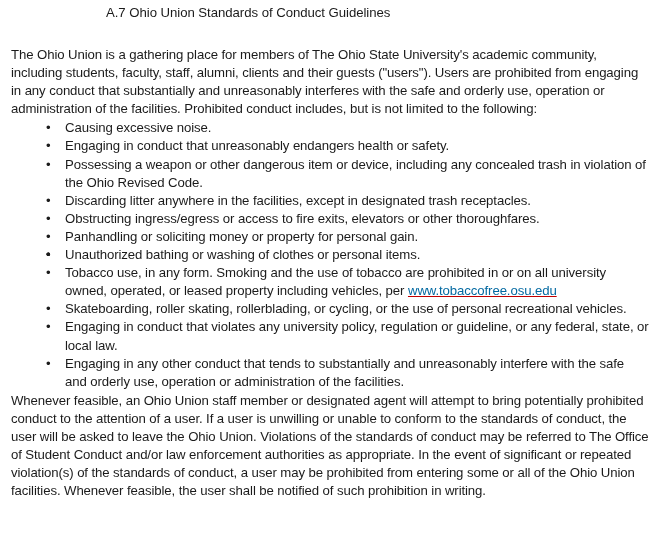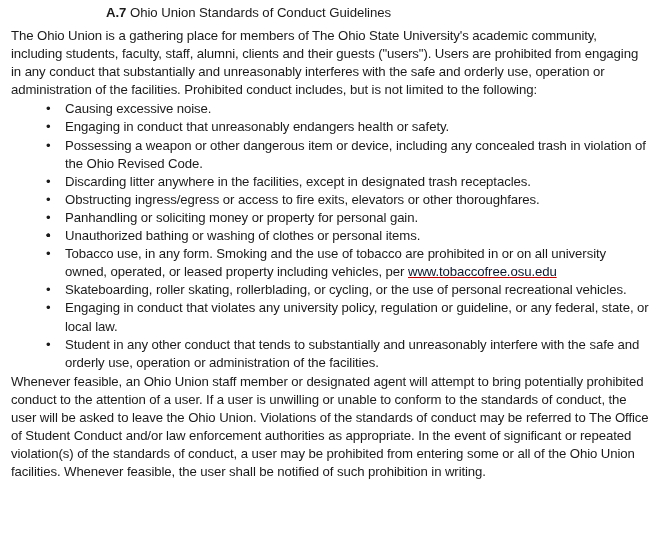--- a/index.html
+++ b/index.html
@@ -26,32 +26,33 @@
     margin: 0;
     padding: 4px 0 6px 0;
     text-align: left;
     padding-left: 106px;
     font-size: 13.2px;
     font-weight: normal;
     line-height: 17px;
     letter-spacing: -0.05px;
   }
   .heading .sec-num {
-    font-weight: bold;
+    font-weight: normal;
   }
   .body-text {
     margin: 0;
     padding: 0 20px 0 11px;
     font-size: 13.2px;
     line-height: 18.1px;
     text-align: left;
     letter-spacing: -0.1px;
   }
   .para-intro {
     padding-bottom: 1px;
+    margin-top: 19px;
   }
   .para-closing {
     padding-top: 1px;
   }
   ul.conduct-list {
     list-style: none;
     margin: 0;
     padding: 0;
   }
   ul.conduct-list > li {
@@ -65,21 +66,21 @@
   ul.conduct-list > li .bullet-mark {
     position: absolute;
     left: 46px;
     top: 0;
     width: 10px;
     font-size: 13.2px;
     line-height: 18.1px;
     color: #1b1b1b;
   }
   a.ext-link, .ext-link {
-    color: #0f172a;
+    color: #0369a1;
     text-decoration: underline;
     text-decoration-color: #c00000;
   }
 </style>
 </head>
 <body>
 
 <div class="page">
 
   <h1 class="heading">
@@ -129,19 +130,19 @@
     <li>
       <span class="bullet-mark">•</span>
       <span>Skateboarding, roller skating, rollerblading, or cycling, or the use of personal recreational vehicles.</span>
     </li>
     <li>
       <span class="bullet-mark">•</span>
       <span>Engaging in conduct that violates any university policy, regulation or guideline, or any federal, state, or local law.</span>
     </li>
     <li>
       <span class="bullet-mark">•</span>
-      <span>Student in any other conduct that tends to substantially and unreasonably interfere with the safe and orderly use, operation or administration of the facilities.</span>
+      <span>Engaging in any other conduct that tends to substantially and unreasonably interfere with the safe and orderly use, operation or administration of the facilities.</span>
     </li>
   </ul>
 
   <p class="body-text para-closing">Whenever feasible, an Ohio Union staff member or designated agent will attempt to bring potentially prohibited conduct to the attention of a user.  If a user is unwilling or unable to conform to the standards of conduct, the user will be asked to leave the Ohio Union.  Violations of the standards of conduct may be referred to The Office of Student Conduct and/or law enforcement authorities as appropriate.  In the event of significant or repeated violation(s) of the standards of conduct, a user may be prohibited from entering some or all of the Ohio Union facilities.  Whenever feasible, the user shall be notified of such prohibition in writing.</p>
 
 </div>
 
 </body></html>

